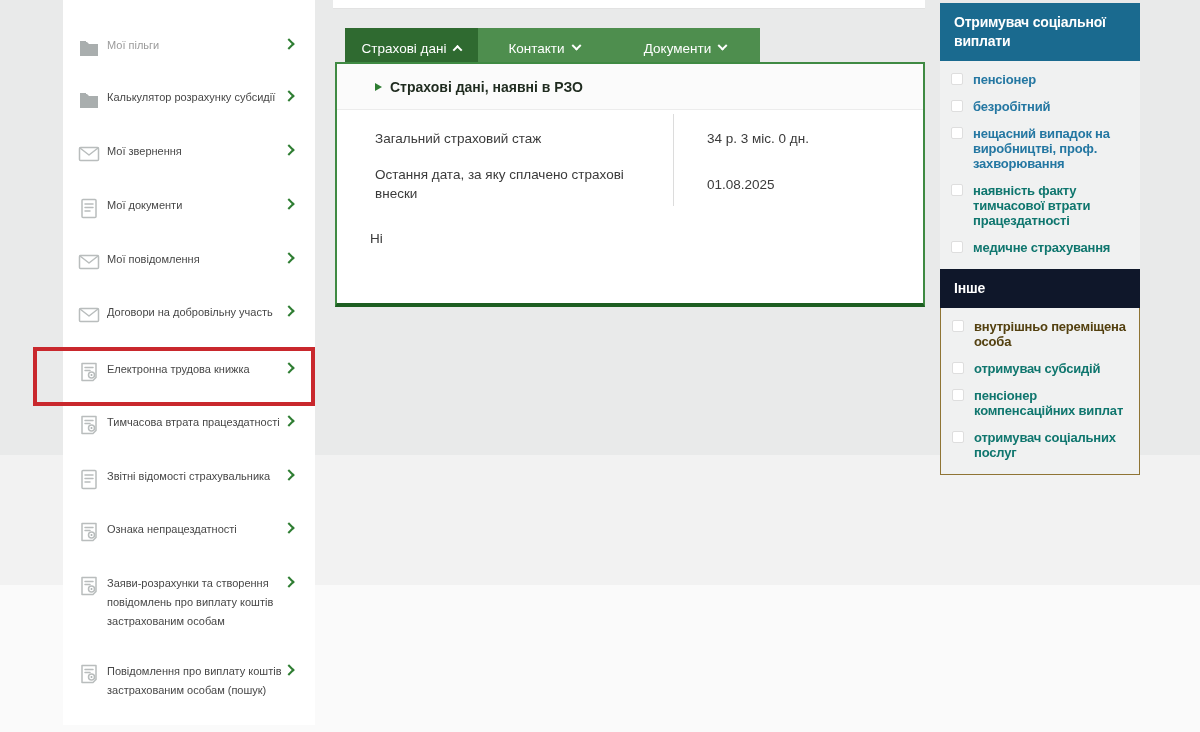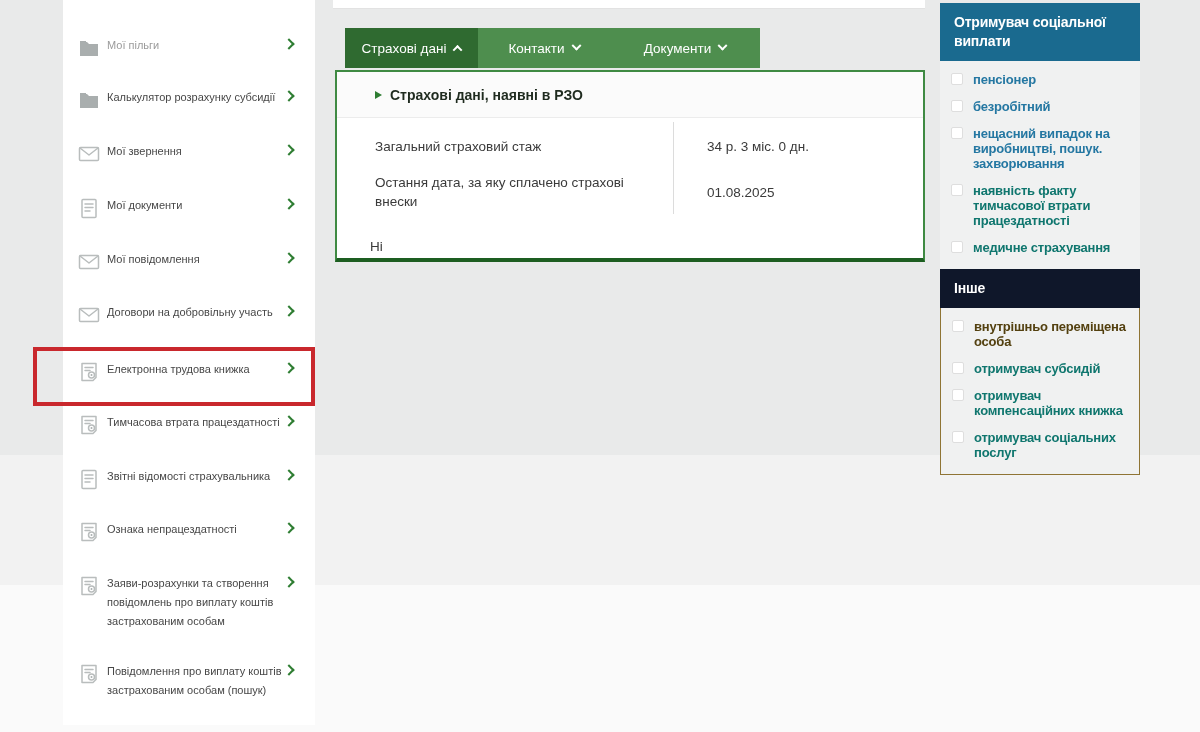--- a/index.html
+++ b/index.html
@@ -33,21 +33,21 @@
   .tabbar { position:absolute; left:345px; top:28px; width:415px; height:40px; background:#4e8e4e; display:flex; }
   .tab { display:flex; align-items:center; justify-content:center; gap:8px; color:#ffffff; font-size:13.5px; cursor:pointer; }
   .tab.active { background:#2f6a30; }
   .tab:nth-child(1){ width:133px; }
   .tab:nth-child(2){ width:132px; }
   .tab:nth-child(3){ width:150px; }
   .caret { width:7px; height:7px; border-right:2px solid #fff; border-bottom:2px solid #fff; display:inline-block; }
   .caret.up   { transform:rotate(-135deg) translate(-1px,-1px); }
   .caret.down { transform:rotate(45deg) translate(-2px,-2px); }
 
-  .panel { position:absolute; left:335px; top:70px; width:590px; height:192px; background:#ffffff;
+  .panel { position:absolute; left:335px; top:62px; width:590px; height:245px; background:#ffffff;
     border:2px solid #3f8a43; border-bottom:4px solid #1d5e21; }
   .panel-header { height:46px; background:#fbfbfb; border-bottom:1px solid #ececec;
     display:flex; align-items:center; padding-left:38px; }
   .tri { width:0; height:0; border-left:7px solid #2e7d32; border-top:4.5px solid transparent;
     border-bottom:4.5px solid transparent; margin-right:8px; }
   .panel-title { font-size:14px; font-weight:bold; color:#1f2b1f; }
   .panel-rows { padding-top:4px; }
   .prow { display:grid; grid-template-columns:337px 1fr; }
   .prow .pl { padding:0 20px 0 38px; border-right:1px solid #dcdcdc; font-size:13.5px; line-height:19px;
     color:#3a3a3a; display:flex; align-items:center; }
@@ -270,21 +270,21 @@
     <div class="rs-item active">
       <span class="cb"></span>
       <span>пенсіонер</span>
     </div>
     <div class="rs-item active">
       <span class="cb"></span>
       <span>безробітний</span>
     </div>
     <div class="rs-item active">
       <span class="cb"></span>
-      <span>нещасний випадок на виробництві, пошук. захворювання</span>
+      <span>нещасний випадок на виробництві, проф. захворювання</span>
     </div>
     <div class="rs-item disabled">
       <span class="cb"></span>
       <span>наявність факту тимчасової втрати працездатності</span>
     </div>
     <div class="rs-item disabled">
       <span class="cb"></span>
       <span>медичне страхування</span>
     </div>
   </div>
@@ -294,20 +294,20 @@
     <div class="rs-item emphasis">
       <span class="cb"></span>
       <span>внутрішньо переміщена особа</span>
     </div>
     <div class="rs-item disabled">
       <span class="cb"></span>
       <span>отримувач субсидій</span>
     </div>
     <div class="rs-item disabled">
       <span class="cb"></span>
-      <span>отримувач компенсаційних книжка</span>
+      <span>пенсіонер компенсаційних виплат</span>
     </div>
     <div class="rs-item disabled">
       <span class="cb"></span>
       <span>отримувач соціальних послуг</span>
     </div>
   </div>
 </aside>
 
 </body></html>

